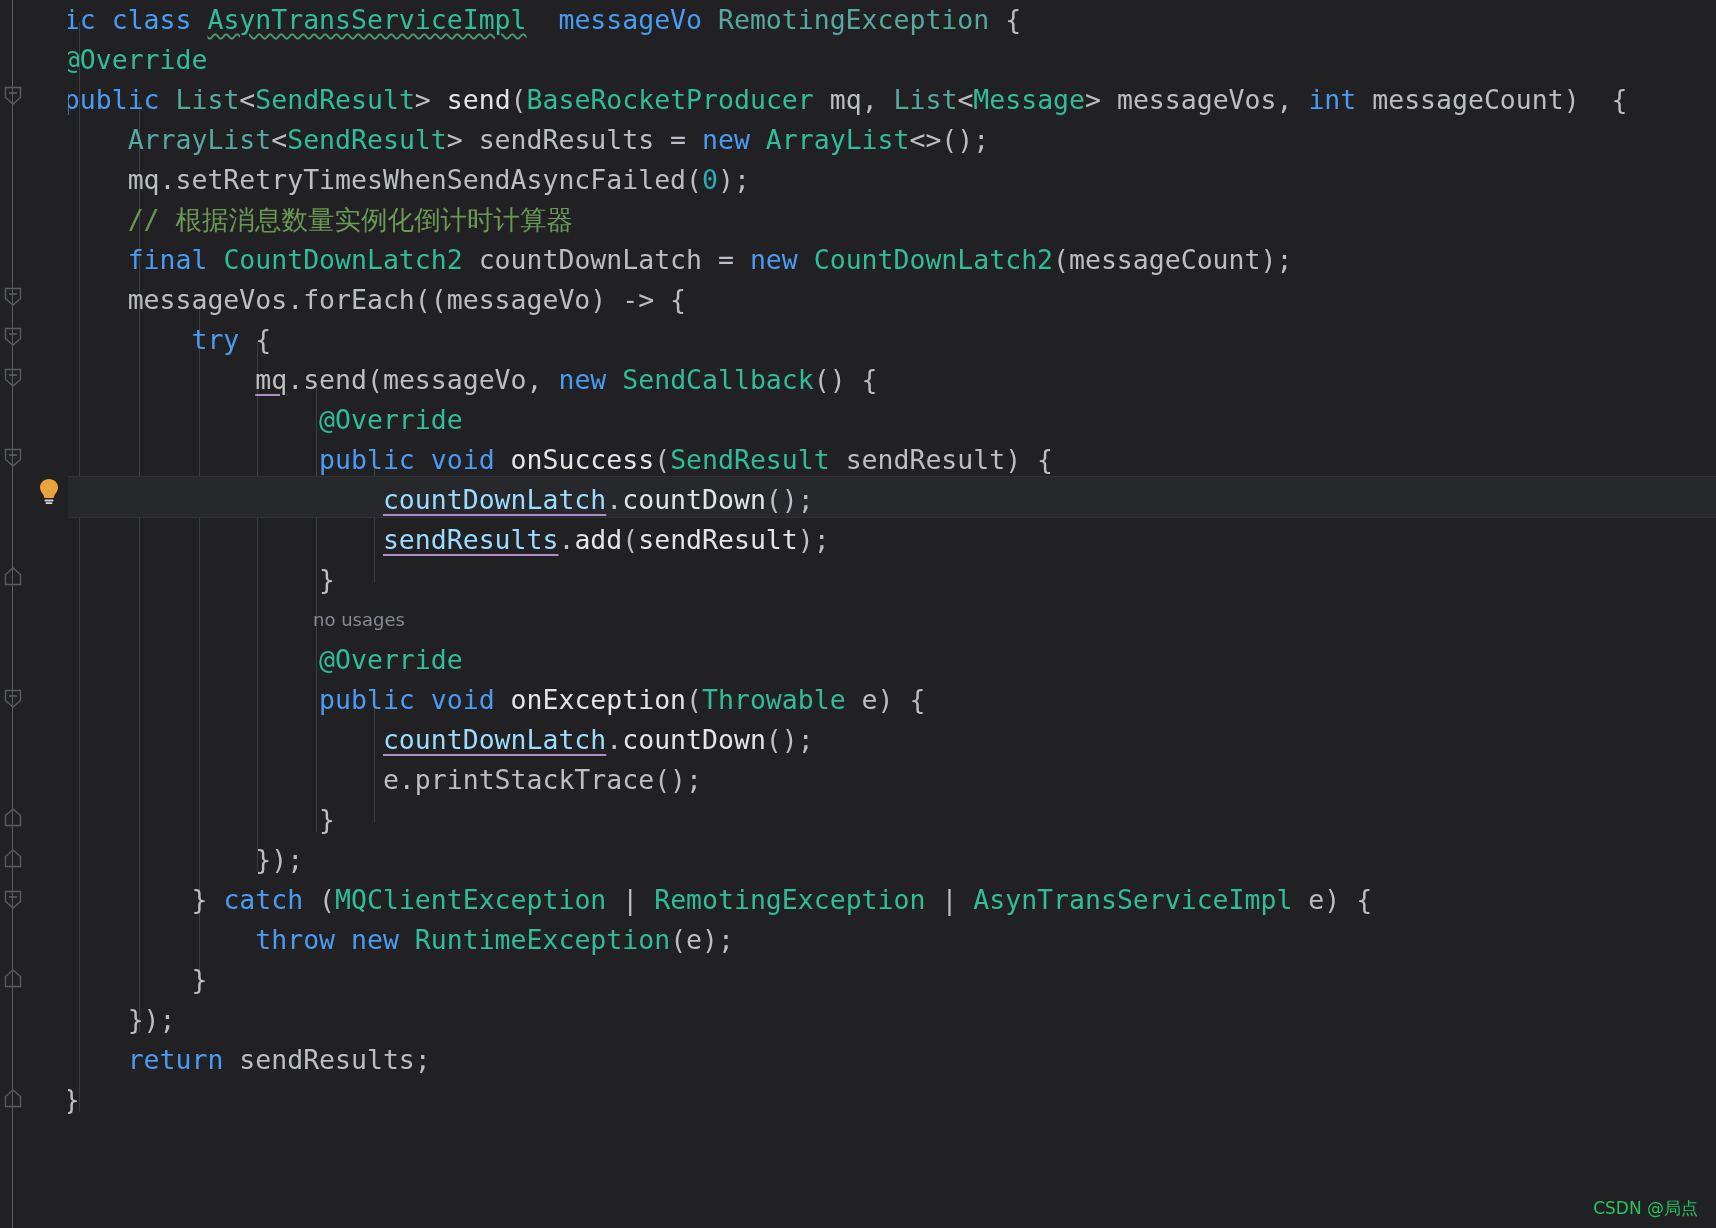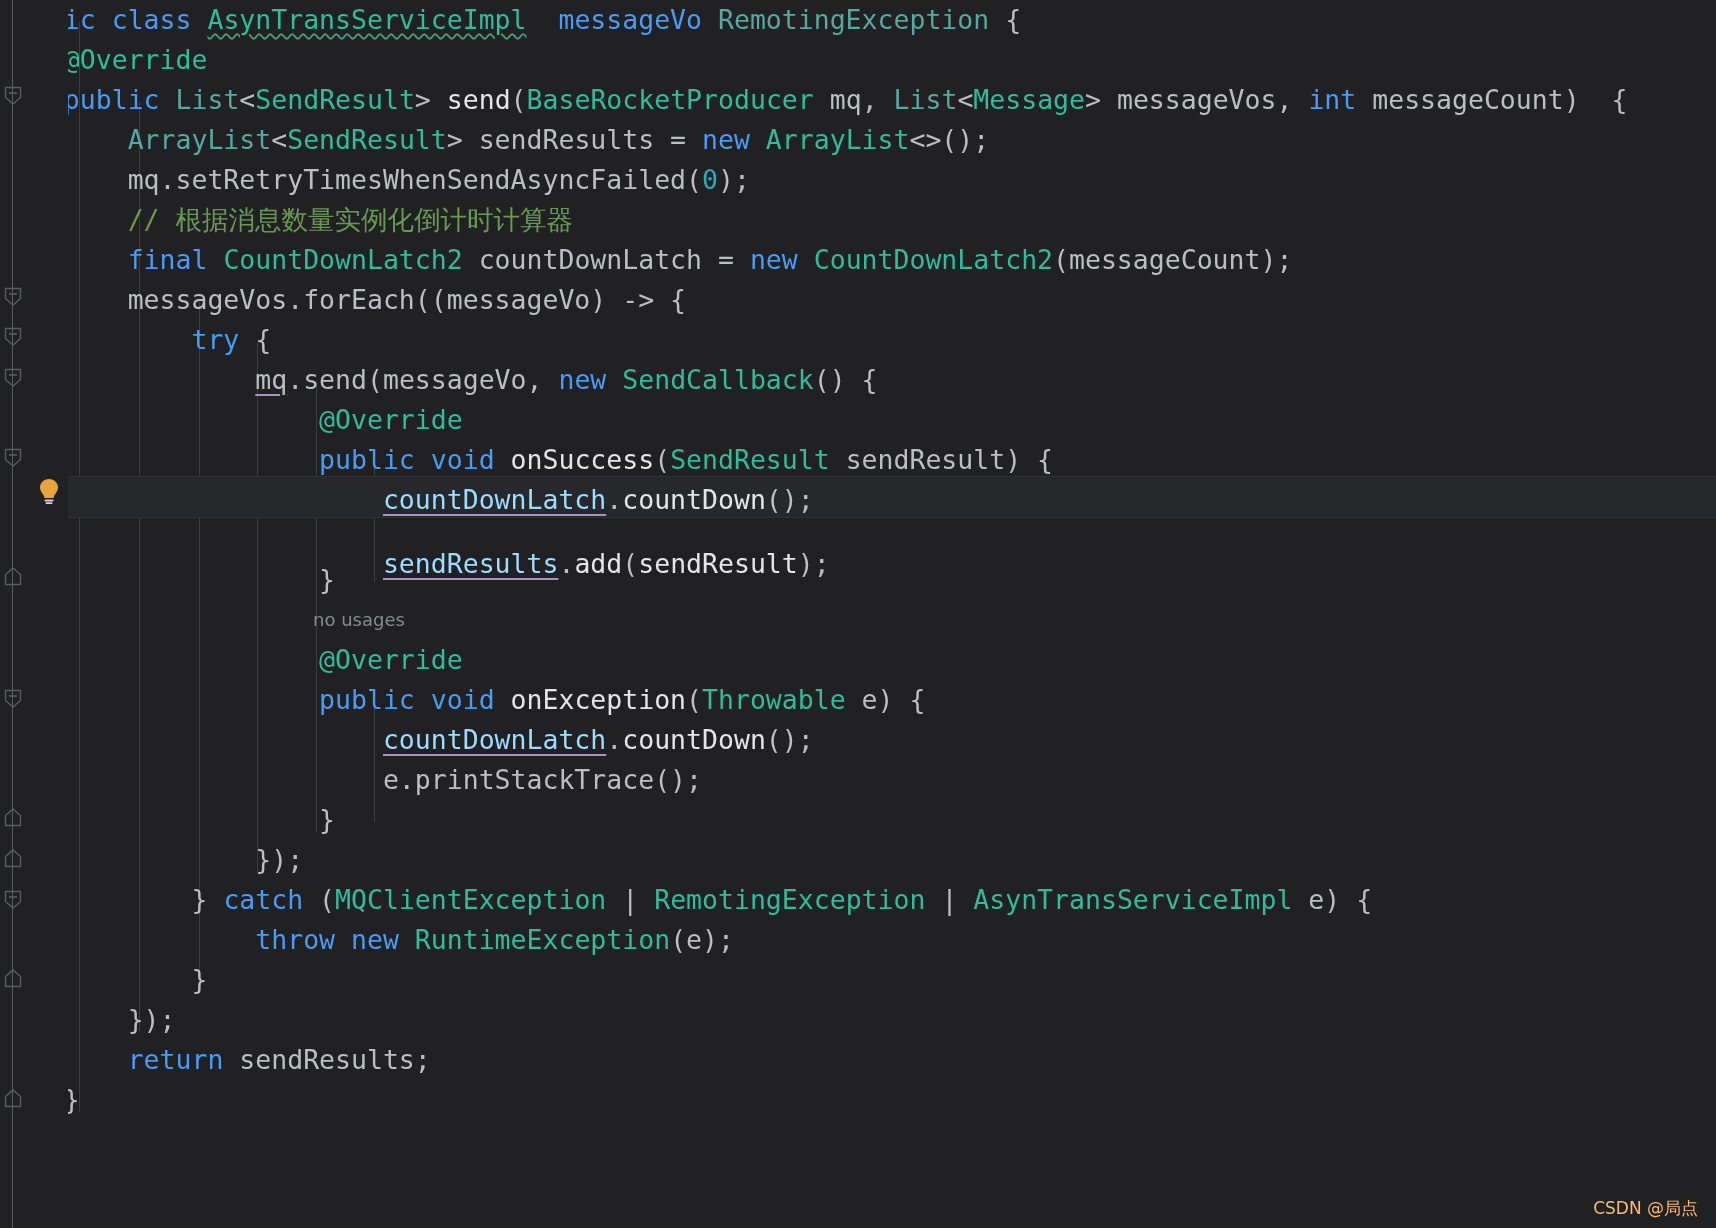--- a/index.html
+++ b/index.html
@@ -104,21 +104,21 @@
     line-height: 40px;
     height: 40px;
   }
 
   .watermark {
     position: absolute;
     right: 18px;
     bottom: 8px;
     font-family: "DejaVu Sans", sans-serif;
     font-size: 17px;
-    color: #fdba74;
+    color: #22c55e;
     white-space: pre;
   }
 </style>
 </head>
 <body>
 
 <div id="root">
 
   <div id="editor">
     <div id="indent-guides-layer">
@@ -140,21 +140,21 @@
         <div class="line" style="top: 120px; left: 0px;"><span class="txt">        </span><span class="typed">ArrayList</span><span class="txt">&lt;</span><span class="type">SendResult</span><span class="txt">&gt; sendResults = </span><span class="kw">new </span><span class="type">ArrayList</span><span class="txt">&lt;&gt;();</span></div>
         <div class="line" style="top: 160px; left: 0px;"><span class="txt">        mq.</span><span class="txt">setRetryTimesWhenSendAsyncFailed</span><span class="txt">(</span><span class="num">0</span><span class="txt">);</span></div>
         <div class="line" style="top: 200px; left: 0px;"><span class="txt">        </span><span class="cmt">// 根据消息数量实例化倒计时计算器</span></div>
         <div class="line" style="top: 240px; left: 0px;"><span class="txt">        </span><span class="kw">final </span><span class="type">CountDownLatch2</span><span class="txt"> countDownLatch = </span><span class="kw">new </span><span class="type">CountDownLatch2</span><span class="txt">(messageCount);</span></div>
         <div class="line" style="top: 280px; left: 0px;"><span class="txt">        messageVos.</span><span class="txt">forEach</span><span class="txt">((messageVo) -&gt; {</span></div>
         <div class="line" style="top: 320px; left: 0px;"><span class="txt">            </span><span class="kw">try</span><span class="txt"> {</span></div>
         <div class="line" style="top: 360px; left: 0px;"><span class="txt">                </span><span class="txt undl">mq</span><span class="txt">.send(messageVo, </span><span class="kw">new </span><span class="type">SendCallback</span><span class="txt">() {</span></div>
         <div class="line" style="top: 400px; left: 0px;"><span class="txt">                    </span><span class="type">@Override</span></div>
         <div class="line" style="top: 440px; left: 0px;"><span class="txt">                    </span><span class="kw">public </span><span class="kw">void </span><span class="fn">onSuccess</span><span class="txt">(</span><span class="type">SendResult</span><span class="txt"> sendResult) {</span></div>
         <div class="line" style="top: 480px; left: 0px;"><span class="txt">                        </span><span class="fld undl">countDownLatch</span><span class="txt">.</span><span class="fn">countDown</span><span class="txt">();</span></div>
-        <div class="line" style="top: 544px; left: 0px;"><span class="txt">                        </span><span class="fld undl">sendResults</span><span class="txt">.</span><span class="fn">add</span><span class="txt">(</span><span class="fn">sendResult</span><span class="txt">);</span></div>
+        <div class="line" style="top: 520px; left: 0px;"><span class="txt">                        </span><span class="fld undl">sendResults</span><span class="txt">.</span><span class="fn">add</span><span class="txt">(</span><span class="fn">sendResult</span><span class="txt">);</span></div>
         <div class="line" style="top: 560px; left: 0px;"><span class="txt">                    }</span></div>
         <div class="hint" style="top: 600px; left: 313px;">no usages</div>
         <div class="line" style="top: 640px; left: 0px;"><span class="txt">                    </span><span class="type">@Override</span></div>
         <div class="line" style="top: 680px; left: 0px;"><span class="txt">                    </span><span class="kw">public </span><span class="kw">void </span><span class="fn">onException</span><span class="txt">(</span><span class="type">Throwable</span><span class="txt"> e) {</span></div>
         <div class="line" style="top: 720px; left: 0px;"><span class="txt">                        </span><span class="fld undl">countDownLatch</span><span class="txt">.</span><span class="fn">countDown</span><span class="txt">();</span></div>
         <div class="line" style="top: 760px; left: 0px;"><span class="txt">                        e.</span><span class="txt">printStackTrace</span><span class="txt">();</span></div>
         <div class="line" style="top: 800px; left: 0px;"><span class="txt">                    }</span></div>
         <div class="line" style="top: 840px; left: 0px;"><span class="txt">                });</span></div>
         <div class="line" style="top: 880px; left: 0px;"><span class="txt">            } </span><span class="kw">catch </span><span class="txt">(</span><span class="type">MQClientException</span><span class="txt"> | </span><span class="type">RemotingException</span><span class="txt"> | </span><span class="type">AsynTransServiceImpl</span><span class="txt"> e) {</span></div>
         <div class="line" style="top: 920px; left: 0px;"><span class="txt">                </span><span class="kw">throw </span><span class="kw">new </span><span class="type">RuntimeException</span><span class="txt">(e);</span></div>

